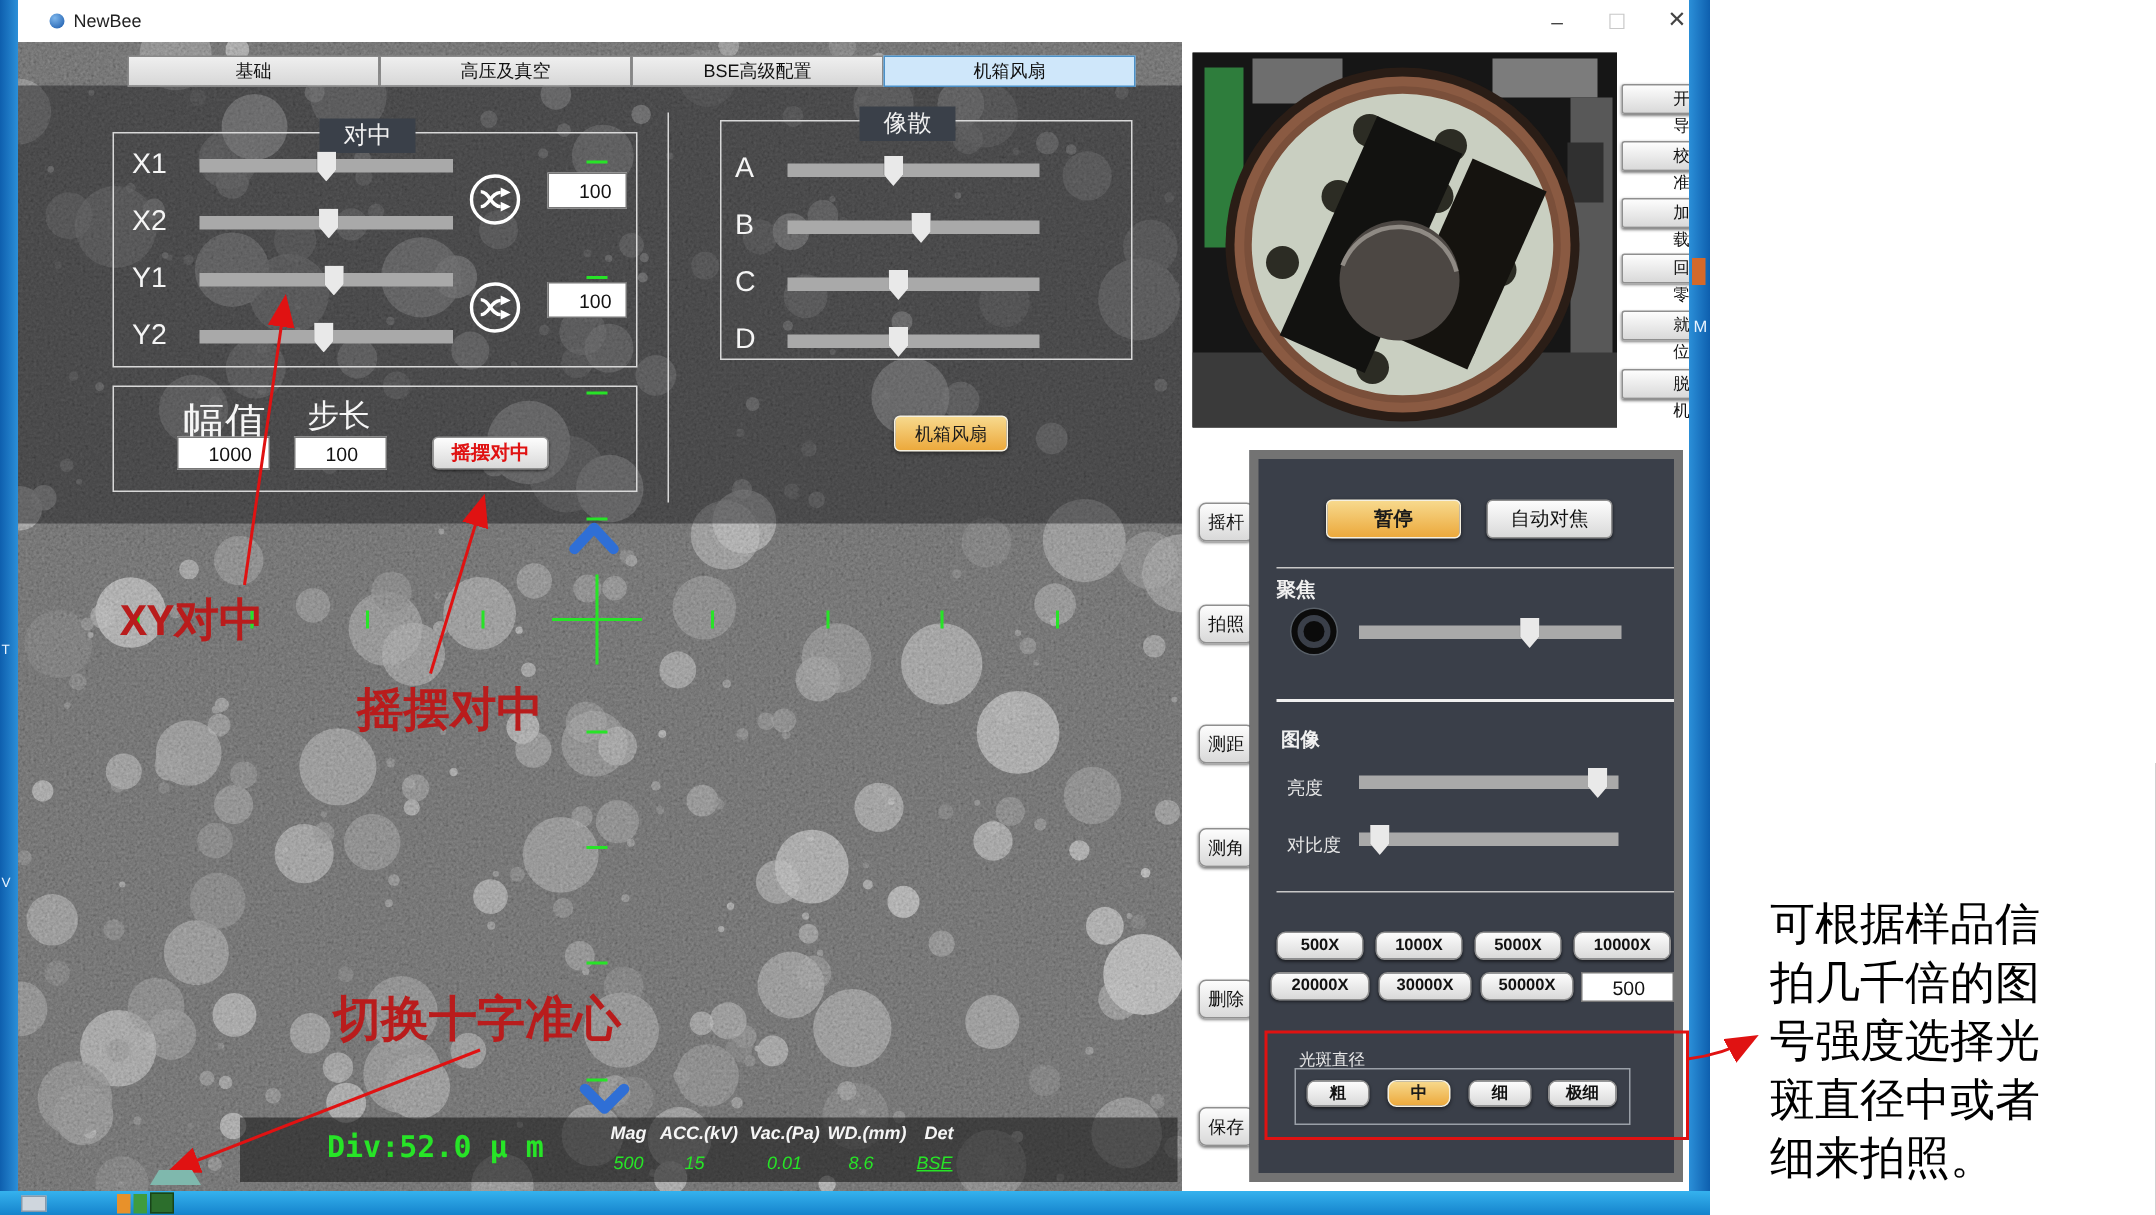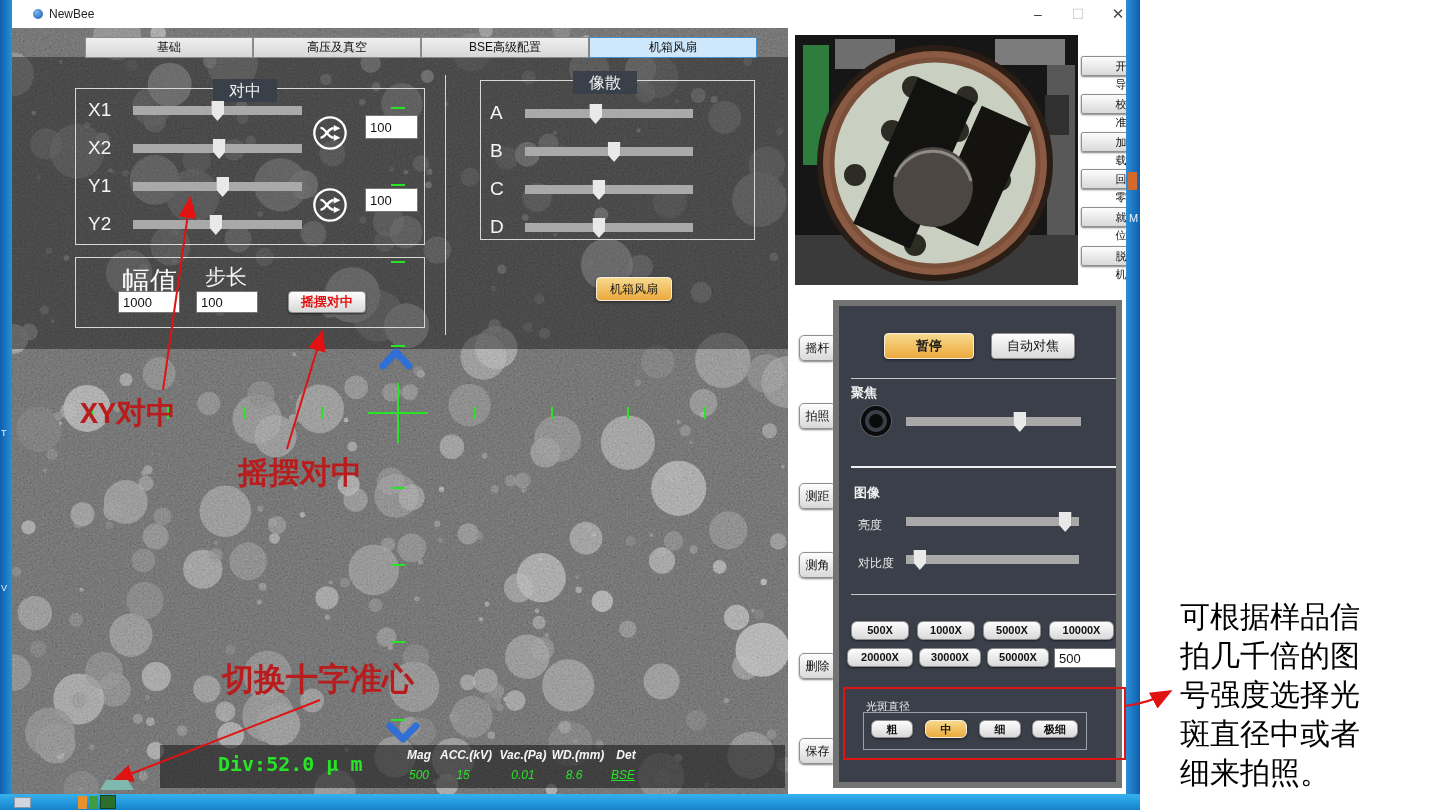--- a/index.html
+++ b/index.html
@@ -43,21 +43,21 @@
   .gbox { border:1px solid #d8d8d8; }
   .gbox-title { background:#3a4049; color:#f2f2f2; text-align:center; font-size:16px;
                 line-height:23px; }
   .sl-label { color:#f5f5f5; font-size:19px; }
   .track { position:absolute; left:0; right:0; top:5px; height:9px; background:#a9a9a9; }
   .thumb { position:absolute; top:0; width:13px; height:20px; background:#e9e9e9;
            clip-path:polygon(0 0,100% 0,100% 62%,50% 100%,0 62%);
            transform:translateX(-50%); box-shadow:0 0 2px rgba(0,0,0,.6); }
   .slider { position:absolute; height:20px; }
   input.box { position:absolute; background:#fff; border:1px solid #777; font-size:13px;
-              padding-left:4px; color:#111; font-family:"Liberation Sans",sans-serif; }
+              padding-left:20px; color:#111; font-family:"Liberation Sans",sans-serif; }
 
   .btn-light { background:linear-gradient(180deg,#fdfdfd,#d9d9d9); border:1px solid #8f8f8f;
                border-radius:4px; text-align:center; color:#111;
                box-shadow:0 1px 2px rgba(0,0,0,.5); }
   .btn-orange { background:linear-gradient(180deg,#f7d98d,#eca93c); border:1px solid #f5f0e0;
                 border-radius:4px; text-align:center; color:#1a1a1a;
                 box-shadow:0 1px 3px rgba(0,0,0,.55); }
 
   #sweep-btn { font-size:13px; font-weight:bold; color:#e01212; line-height:20px; }
   #fan-btn { font-size:12px; line-height:22px; }

